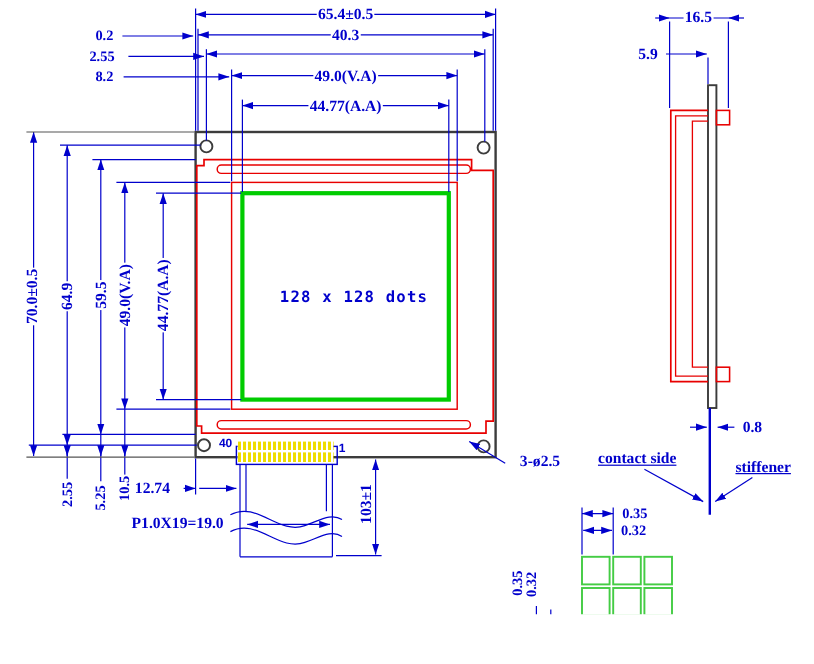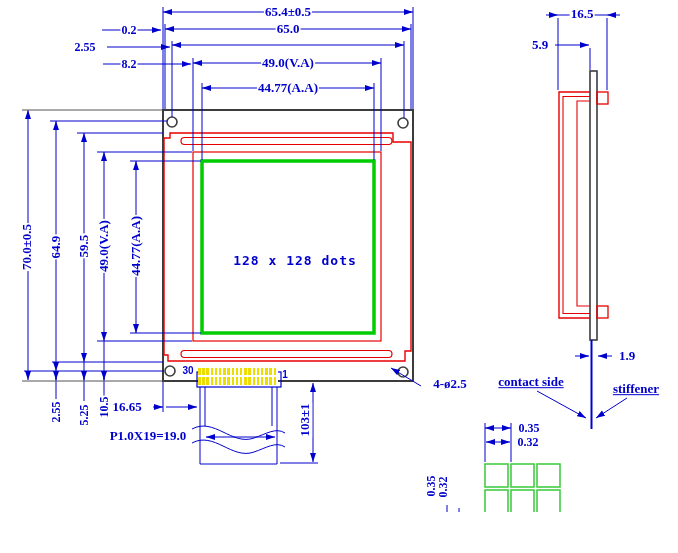--- a/index.html
+++ b/index.html
@@ -5,21 +5,21 @@
   html,body{margin:0;padding:0;background:#fff;}
   #stage{position:relative;width:678px;height:512px;background:#ffffff;overflow:hidden;
          font-family:"Liberation Serif",serif;}
   #geom{position:absolute;left:0;top:0;}
   .lbl{position:absolute;font:bold 13px "Liberation Serif",serif;color:#0000cc;
        background:#ffffff;line-height:1.05;white-space:nowrap;padding:0 1px;
        transform:translate(-50%,-50%);z-index:3;}
   .rot{transform:translate(-50%,-50%) rotate(-90deg);}
   .sm{font-size:12px;}
   .ul{text-decoration:underline;font-family:Liberation Serif, serif;}
-  .mono{font:bold 13px "DejaVu Sans Mono",monospace;letter-spacing:1px;background:transparent;margin-top:12px;}
+  .mono{font:bold 13px "DejaVu Sans Mono",monospace;letter-spacing:1px;background:transparent;}
   .pin{font:bold 10px "Liberation Sans",sans-serif;color:#0000cc;background:transparent;}
   .stripe{position:absolute;z-index:2;
           background:repeating-linear-gradient(90deg,#eedd00 0 2.5px,#ffffff 2.5px 4.2px);}
 </style>
 </head>
 <body>
 
 <div id="stage">
 
 <svg id="geom" width="678" height="553" viewBox="0 0 678 553">
@@ -161,52 +161,52 @@
       <line x1="459" y1="508" x2="459" y2="549"></line>
       <line x1="459" y1="516" x2="459" y2="539" marker-start="url(#ar)" marker-end="url(#ar)"></line>
     </g>
   </g>
 </svg>
 
 <div class="stripe" style="left:198px;top:368px;width:80px;height:7px;"></div>
 <div class="stripe" style="left:198px;top:377px;width:80px;height:8px;"></div>
 
 <div class="lbl" style="left:288px;top:12px;">65.4±0.5</div>
-<div class="lbl" style="left:288px;top:29px;">65.0</div>
+<div class="lbl" style="left:288px;top:29px;">40.3</div>
 <div class="lbl" style="left:296px;top:45px;margin-top:17px;">60.3</div>
 <div class="lbl" style="left:288px;top:63px;">49.0(V.A)</div>
 <div class="lbl" style="left:288px;top:88px;">44.77(A.A)</div>
 
-<div class="lbl sm" style="left:87px;top:30px;margin-left:42px;">0.2</div>
+<div class="lbl sm" style="left:87px;top:30px;">0.2</div>
 <div class="lbl sm" style="left:85px;top:47px;">2.55</div>
-<div class="lbl sm" style="left:87px;top:64px;margin-left:42px;">8.2</div>
+<div class="lbl sm" style="left:87px;top:64px;">8.2</div>
 
 <div class="lbl rot" style="left:27px;top:247px;">70.0±0.5</div>
 <div class="lbl rot" style="left:56px;top:247px;">64.9</div>
 <div class="lbl rot" style="left:84px;top:246px;">59.5</div>
 <div class="lbl rot" style="left:104px;top:246px;">49.0(V.A)</div>
 <div class="lbl rot" style="left:136px;top:246px;">44.77(A.A)</div>
 
 <div class="lbl rot sm" style="left:56px;top:412px;">2.55</div>
 <div class="lbl rot sm" style="left:84px;top:415px;">5.25</div>
 <div class="lbl rot sm" style="left:104px;top:407px;">10.5</div>
 
-<div class="lbl" style="left:127px;top:407px;">16.65</div>
+<div class="lbl" style="left:127px;top:407px;">12.74</div>
 <div class="lbl" style="left:148px;top:436px;">P1.0X19=19.0</div>
 <div class="lbl rot" style="left:305px;top:420px;">103±1</div>
-<div class="lbl" style="left:450px;top:384px;">4-ø2.5</div>
+<div class="lbl" style="left:450px;top:384px;">3-ø2.5</div>
 
 <div class="lbl mono" style="left:295px;top:248px;">128 x 128 dots</div>
 
-<div class="lbl pin" style="left:188px;top:370px;">30</div>
+<div class="lbl pin" style="left:188px;top:370px;">40</div>
 <div class="lbl pin" style="left:285px;top:374px;">1</div>
 
 <div class="lbl" style="left:582px;top:14px;">16.5</div>
 <div class="lbl" style="left:540px;top:45px;">5.9</div>
-<div class="lbl" style="left:627px;top:356px;">1.9</div>
+<div class="lbl" style="left:627px;top:356px;">0.8</div>
 <div class="lbl ul" style="left:531px;top:382px;">contact side</div>
 <div class="lbl ul" style="left:636px;top:389px;text-align:right;">stiffener</div>
 
 <div class="lbl sm" style="left:529px;top:428px;">0.35</div>
 <div class="lbl sm" style="left:528px;top:442px;">0.32</div>
 <div class="lbl rot sm" style="left:431px;top:486px;">0.35</div>
 <div class="lbl rot sm" style="left:443px;top:487px;">0.32</div>
 
 </div>
 

